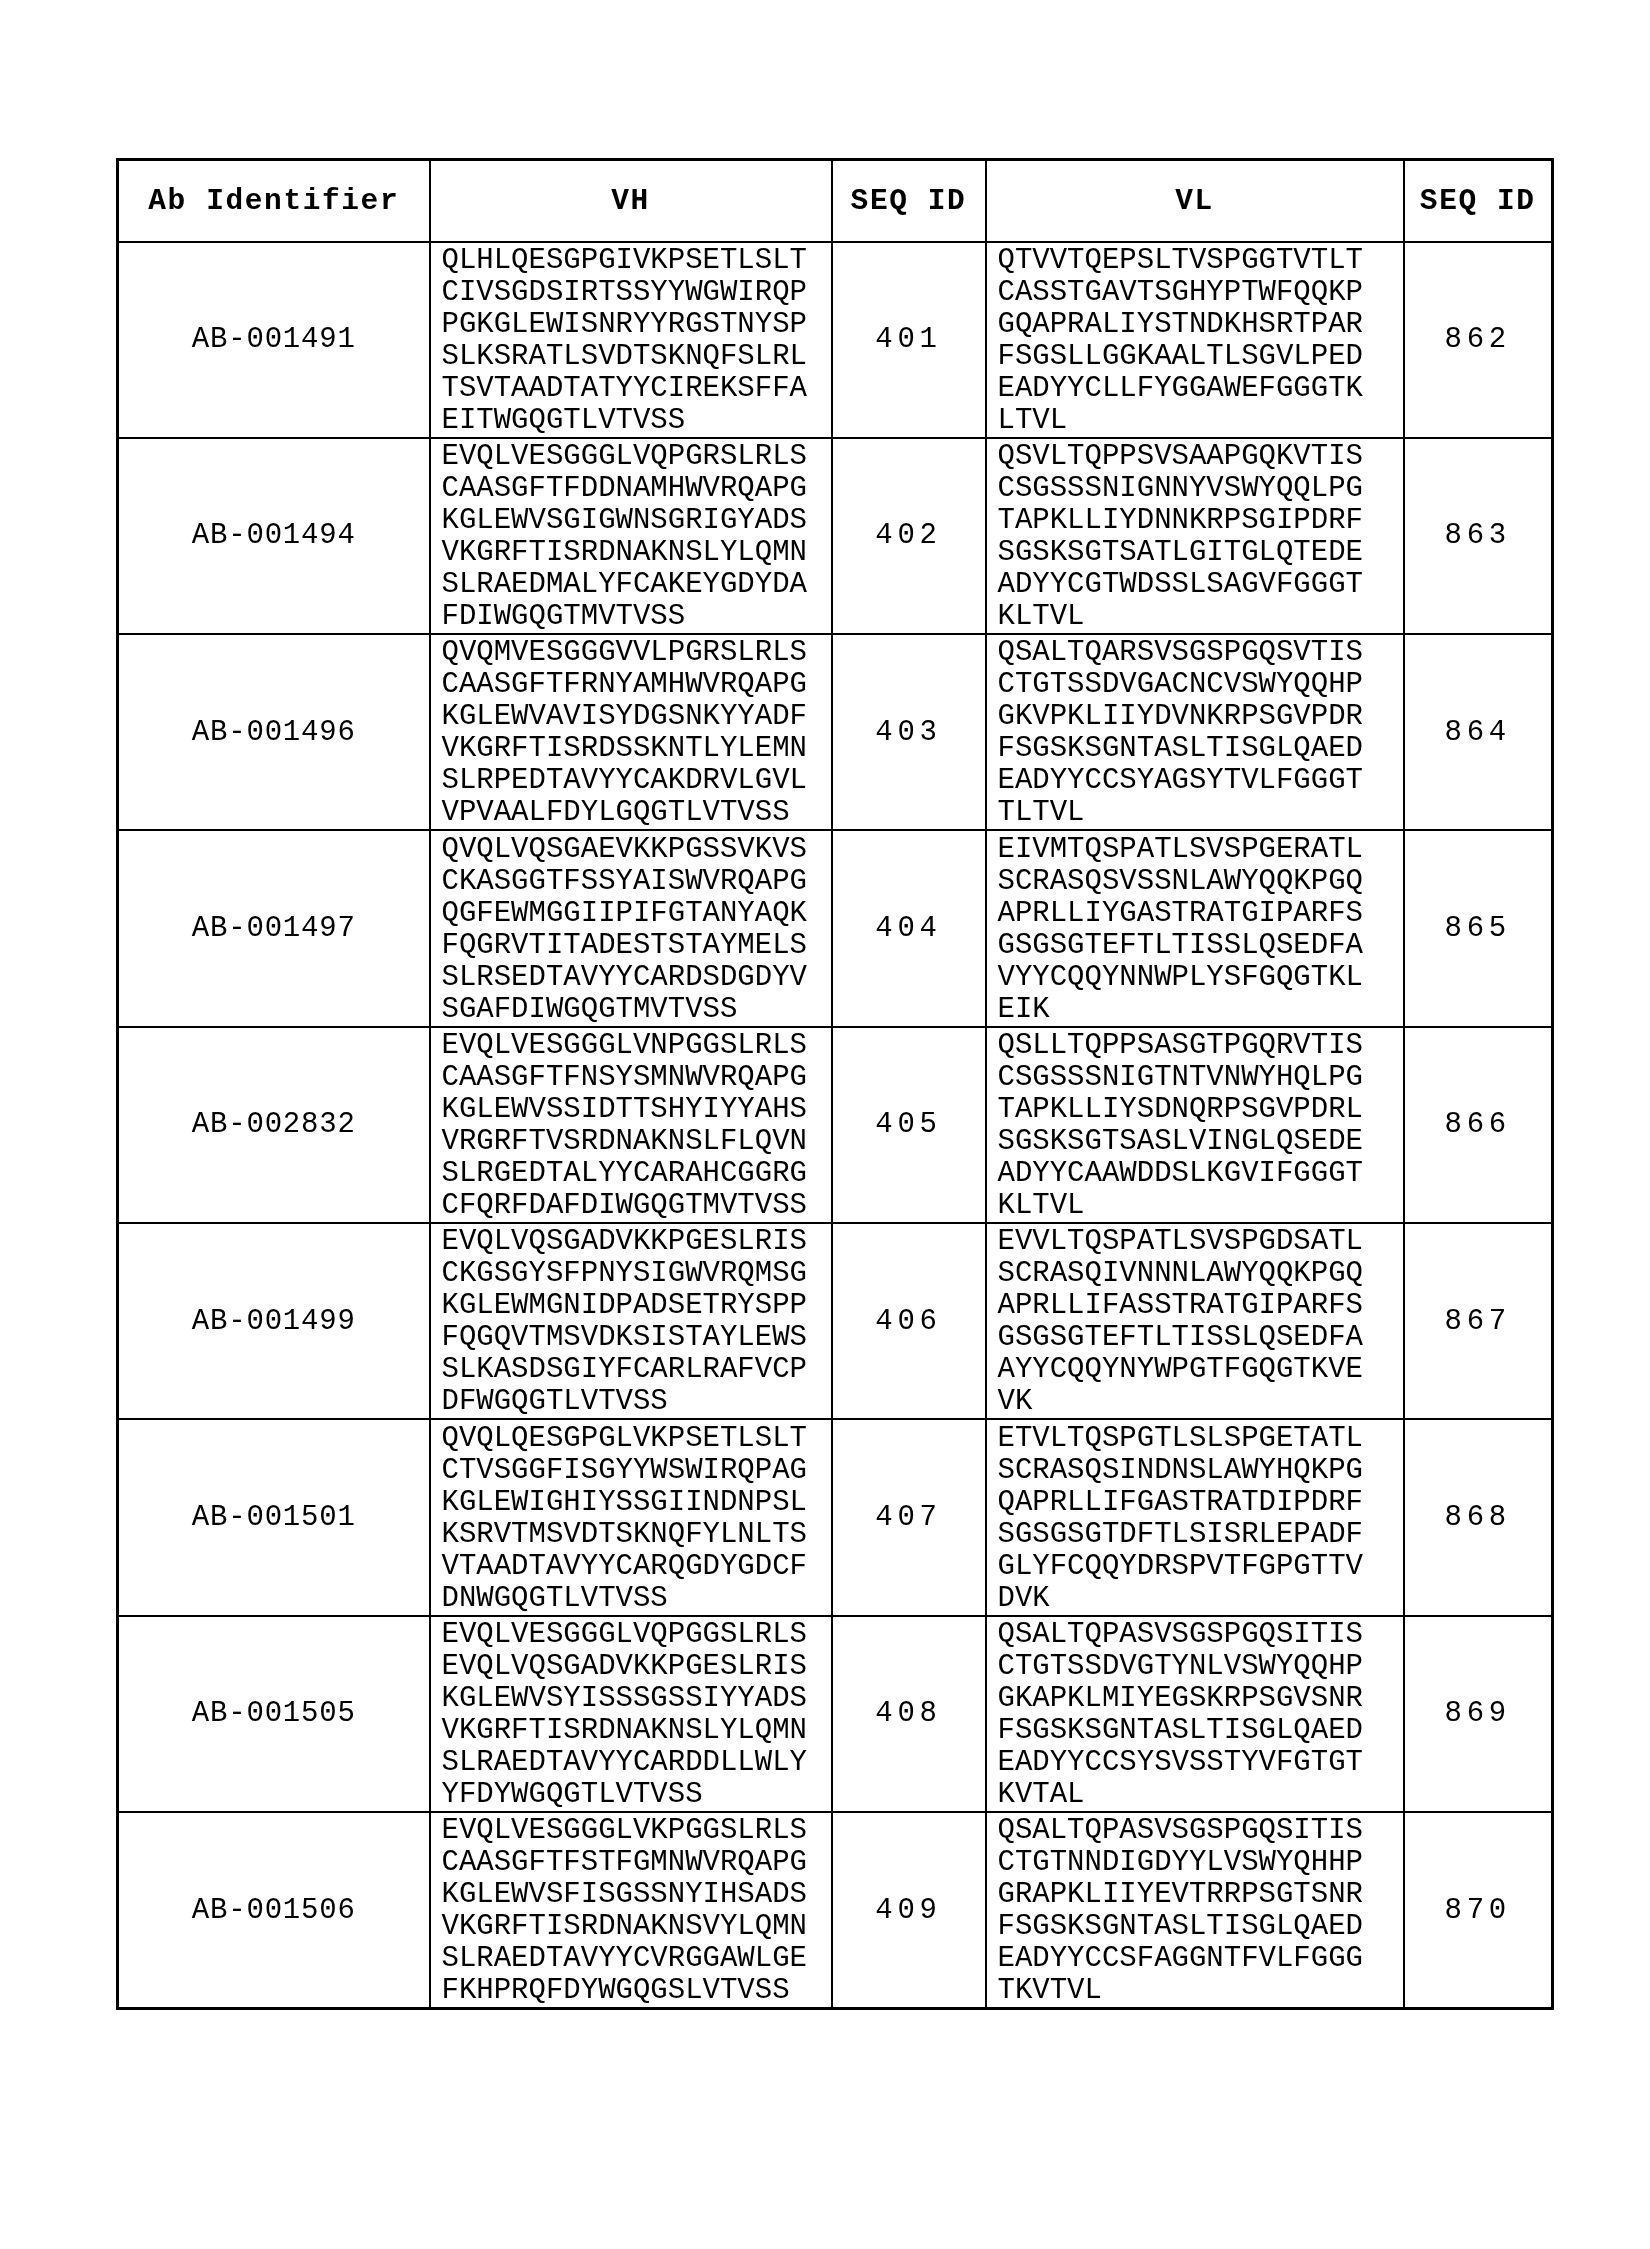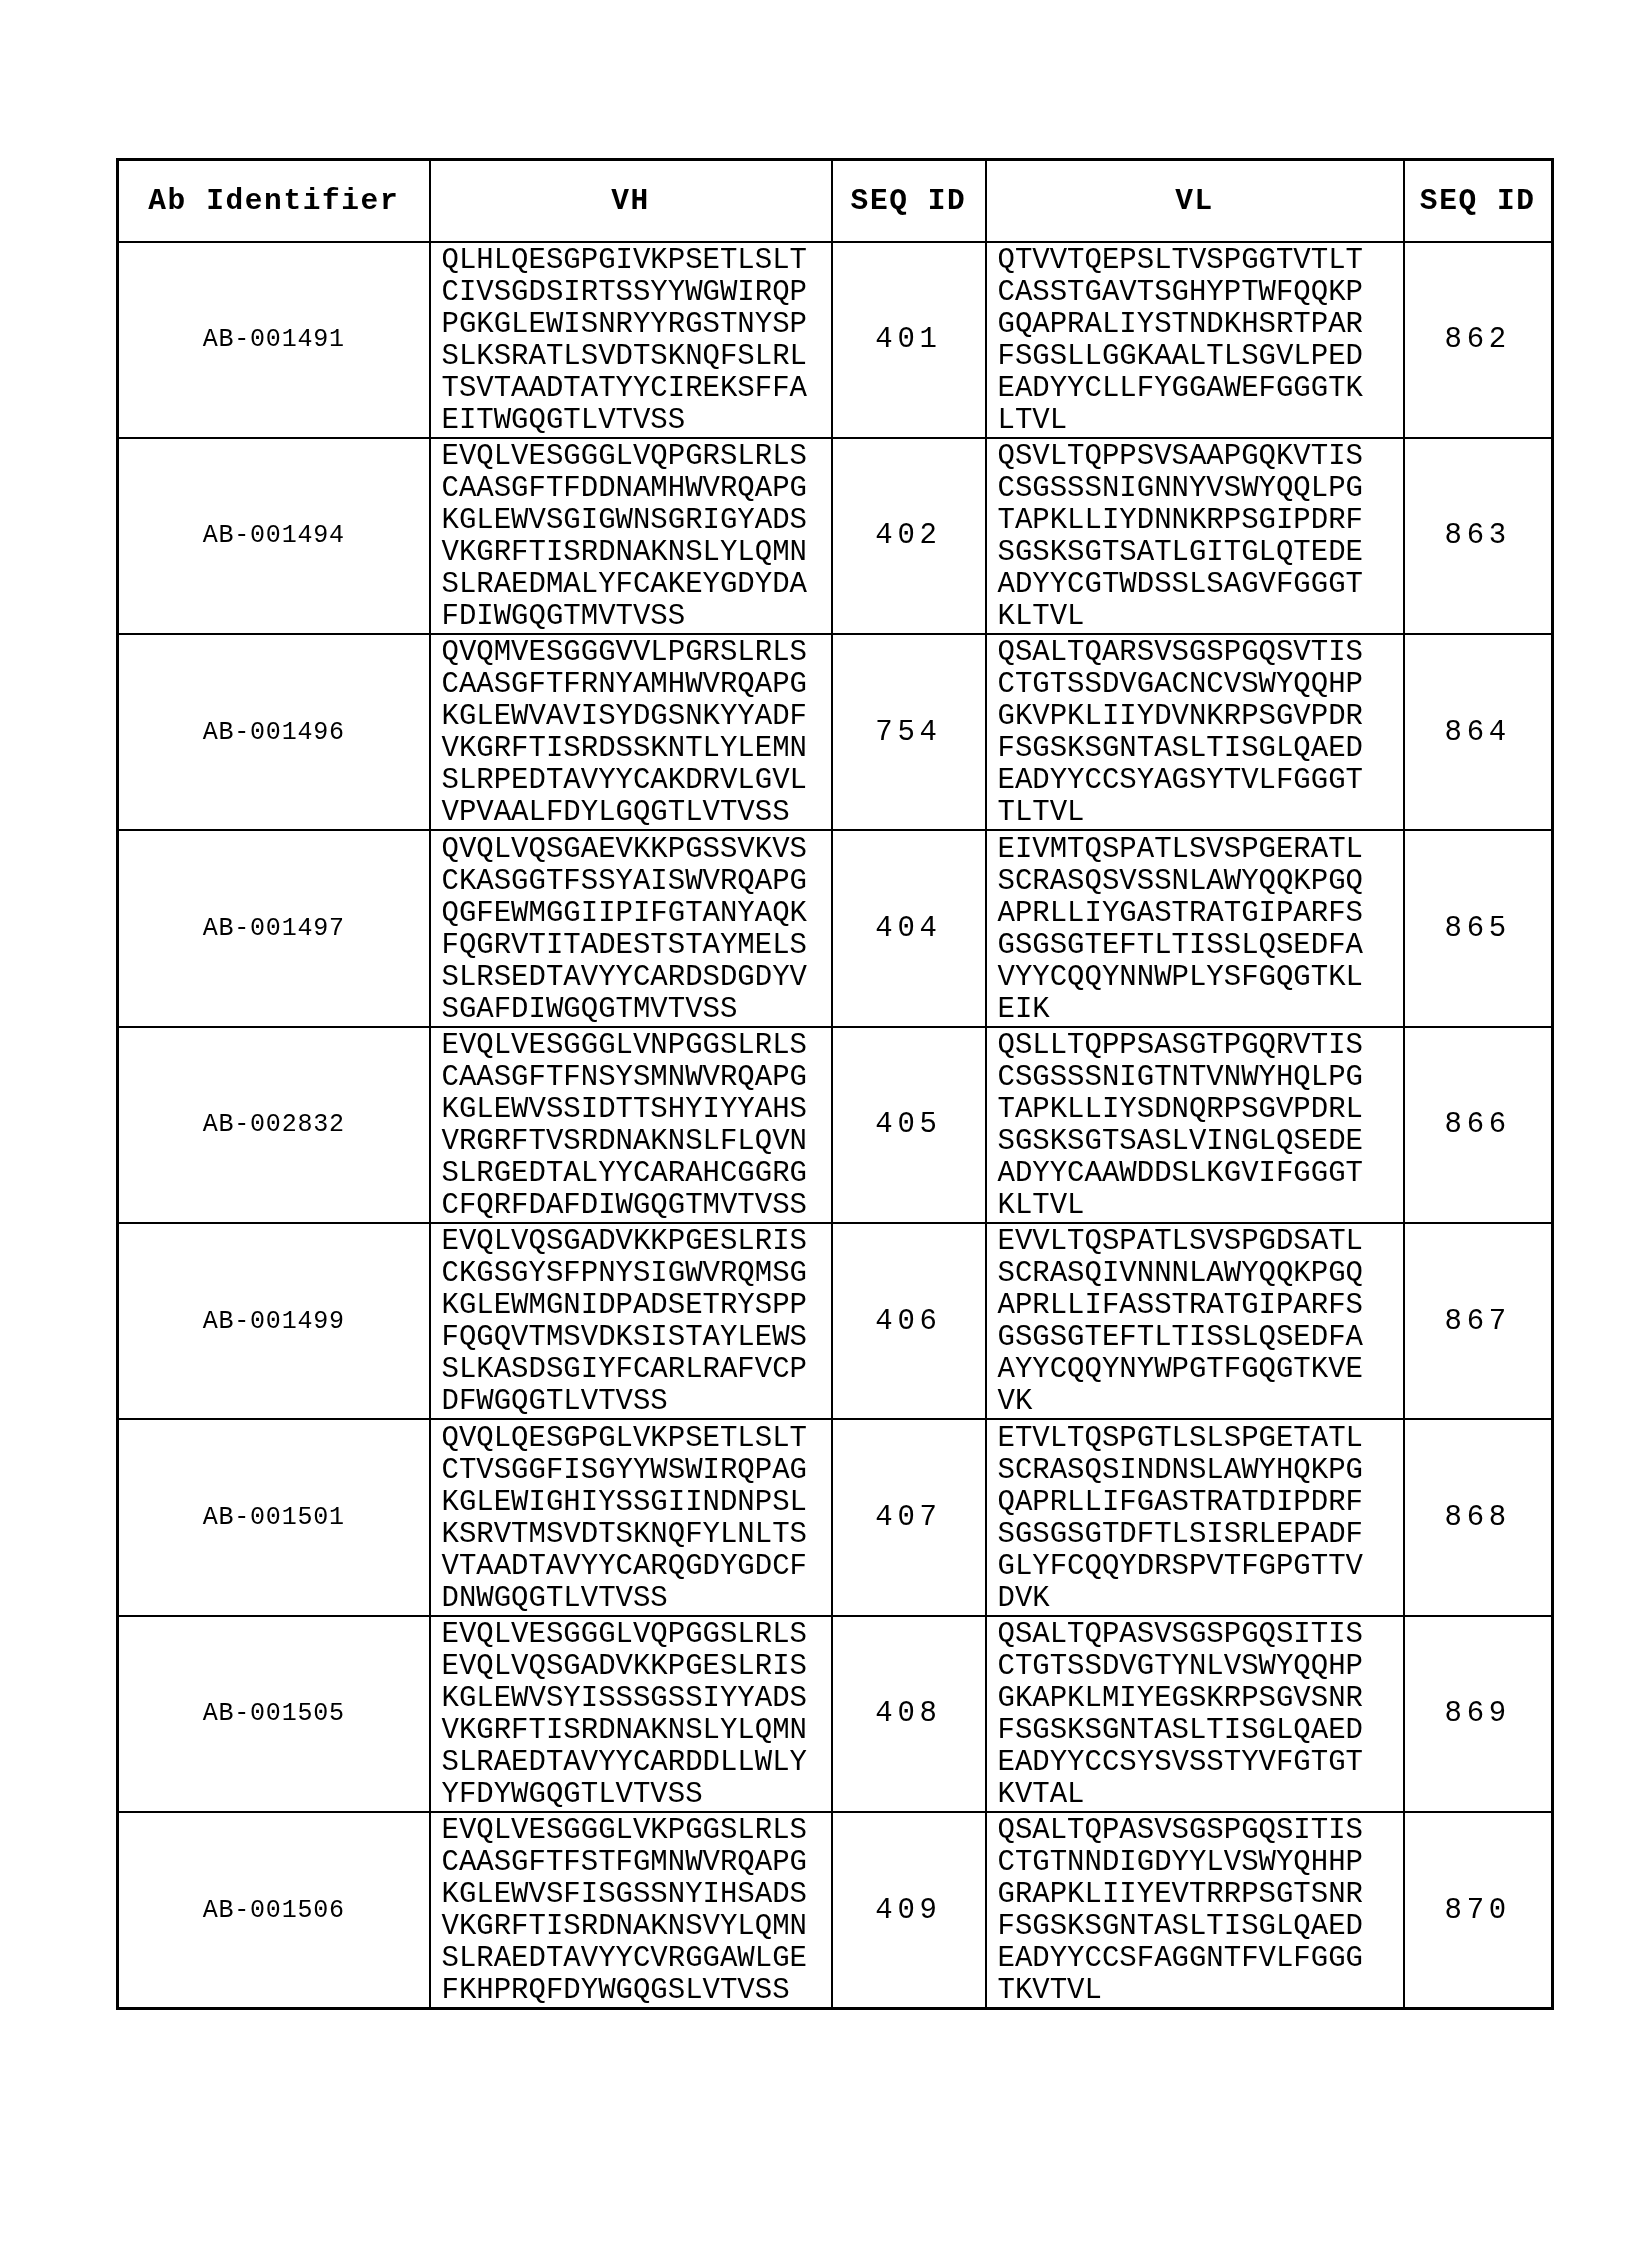--- a/index.html
+++ b/index.html
@@ -54,21 +54,21 @@
     vertical-align: top;
     white-space: pre;
     font-size: 29px;
     line-height: 32px;
     padding: 2.3px 4.7px 0 11px;
     letter-spacing: 0px;
   }
   td.id {
     vertical-align: middle;
     text-align: center;
-    font-size: 25px;
+    font-size: 29px;
     letter-spacing: 0.8px;
   }
   td.num {
     vertical-align: middle;
     text-align: center;
     font-size: 29px;
     letter-spacing: 4.7px;
   }
 </style>
 </head>
@@ -128,21 +128,21 @@
           <td class="num">863</td>
         </tr>
         <tr>
           <td class="id">AB-001496</td>
           <td class="seq">QVQMVESGGGVVLPGRSLRLS
 CAASGFTFRNYAMHWVRQAPG
 KGLEWVAVISYDGSNKYYADF
 VKGRFTISRDSSKNTLYLEMN
 SLRPEDTAVYYCAKDRVLGVL
 VPVAALFDYLGQGTLVTVSS</td>
-          <td class="num">754</td>
+          <td class="num">403</td>
           <td class="seq">QSALTQARSVSGSPGQSVTIS
 CTGTSSDVGACNCVSWYQQHP
 GKVPKLIIYDVNKRPSGVPDR
 FSGSKSGNTASLTISGLQAED
 EADYYCCSYAGSYTVLFGGGT
 TLTVL</td>
           <td class="num">864</td>
         </tr>
         <tr>
           <td class="id">AB-001497</td>

